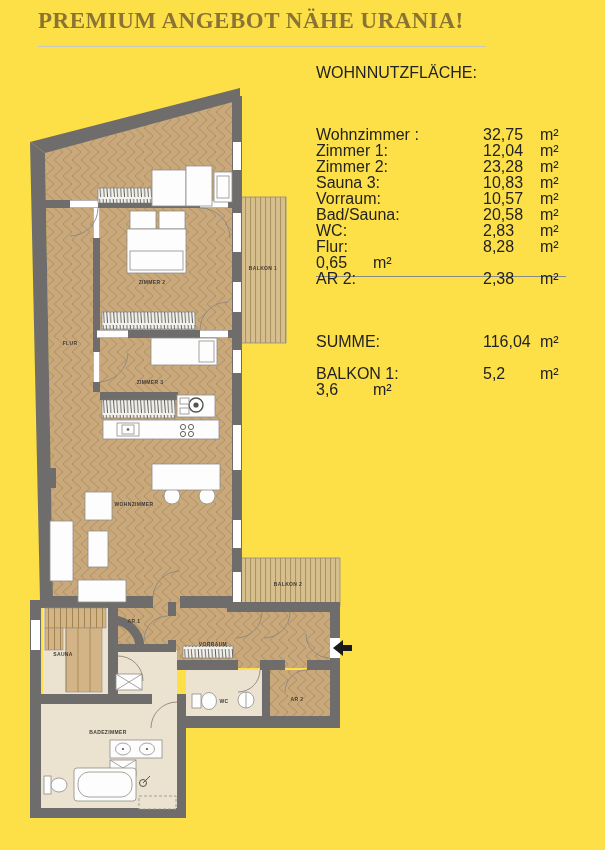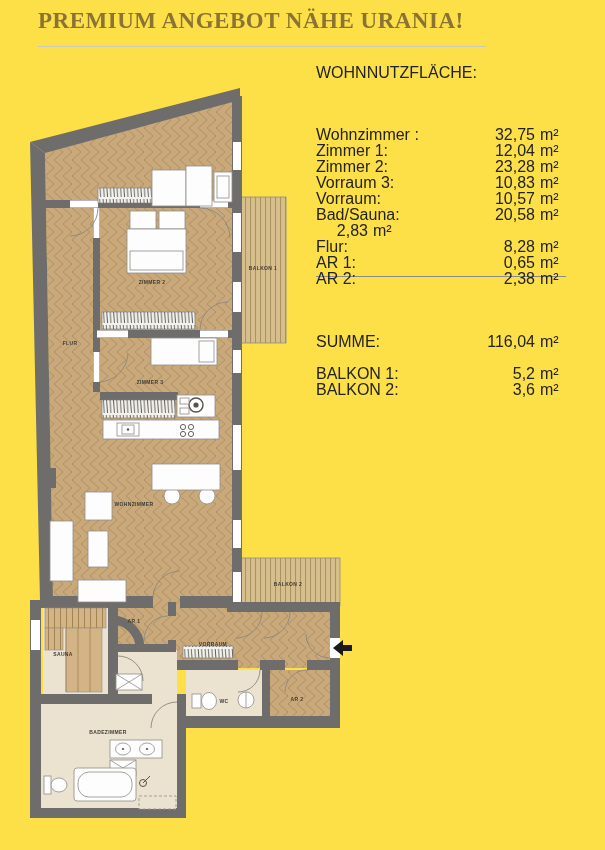--- a/index.html
+++ b/index.html
@@ -8,21 +8,21 @@
   
   .title{position:absolute;left:38px;top:8px;width:540px;
          font-family:"Liberation Serif", serif;font-weight:700;font-size:23px;
          letter-spacing:.5px;color:#8a7334;}
   .title-rule{position:absolute;left:38px;top:46px;width:448px;height:1px;background:#c8c8c4;}
   
   .panel{position:absolute;left:316px;top:64px;width:250px;font-size:16px;color:#222;}
   .panel .heading{height:18px;}
   .row{display:flex;height:16px;align-items:baseline;}
   .row .lbl{flex:1;}
-  .row .val{width:52px;text-align:right;margin-top:35px;}
+  .row .val{width:52px;text-align:left;margin-top:35px;}
   .row .unit{width:26px;padding-left:5px;margin-top:44px;}
   .sep{border-top:1px solid #8a8a86;margin-top:34px;}
   .summe-row{margin-top:12px;}
   .balkon-group{margin-top:16px;}
   
   .plan{position:absolute;left:0;top:0;width:605px;height:850px;}
   .room-label{font-family:"Liberation Sans", sans-serif;font-size:5px;font-weight:700;
               fill:#3f3c35;letter-spacing:.35px;text-anchor:middle;}
   .furn{fill:#fdfdfd;stroke:#8f8d87;stroke-width:.8;}
   .arc{fill:none;stroke:#8a8880;stroke-width:.9;}
@@ -49,45 +49,45 @@
         <span class="lbl">Zimmer 1:</span>
         <span class="val">12,04</span>
         <span class="unit">m²</span>
       </div>
     <div class="row">
         <span class="lbl">Zimmer 2:</span>
         <span class="val">23,28</span>
         <span class="unit">m²</span>
       </div>
     <div class="row">
-        <span class="lbl">Vorraum 3:</span>
+        <span class="lbl">Sauna 3:</span>
         <span class="val">10,83</span>
         <span class="unit">m²</span>
       </div>
     <div class="row">
         <span class="lbl">Vorraum:</span>
         <span class="val">10,57</span>
         <span class="unit">m²</span>
       </div>
     <div class="row">
         <span class="lbl">Bad/Sauna:</span>
         <span class="val">20,58</span>
         <span class="unit">m²</span>
       </div>
     <div class="row">
+        <span class="lbl">WC:</span>
         <span class="val">2,83</span>
         <span class="unit">m²</span>
       </div>
     <div class="row">
         <span class="lbl">Flur:</span>
         <span class="val">8,28</span>
         <span class="unit">m²</span>
       </div>
     <div class="row">
-        <span class="lbl">AR 1:</span>
         <span class="val">0,65</span>
         <span class="unit">m²</span>
       </div>
     <div class="row">
         <span class="lbl">AR 2:</span>
         <span class="val">2,38</span>
         <span class="unit">m²</span>
       </div>
 
     <div class="sep"></div>
@@ -98,21 +98,20 @@
         <span class="unit">m²</span>
       </div>
 
     <div class="balkon-group">
       <div class="row">
           <span class="lbl">BALKON 1:</span>
           <span class="val">5,2</span>
           <span class="unit">m²</span>
         </div>
       <div class="row">
-          <span class="lbl">BALKON 2:</span>
           <span class="val">3,6</span>
           <span class="unit">m²</span>
         </div>
     </div>
   </div>
 
   <svg class="plan" viewBox="0 0 605 850" aria-hidden="true">
     <defs>
       <pattern id="wood" width="16" height="9" patternUnits="userSpaceOnUse" patternTransform="rotate(90)">
         <rect width="16" height="9" fill="#c9a97c"></rect>

